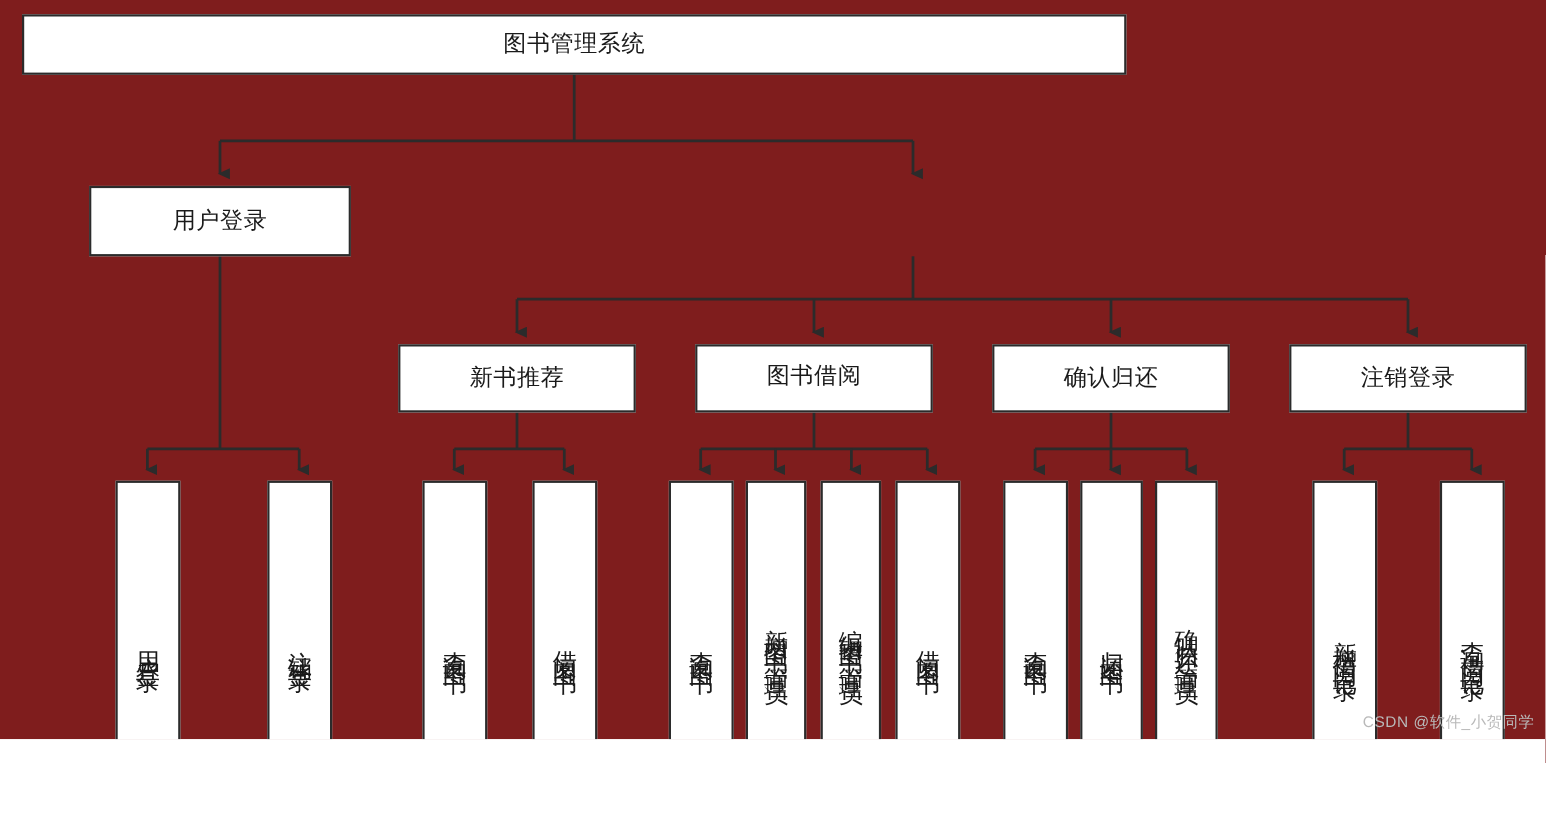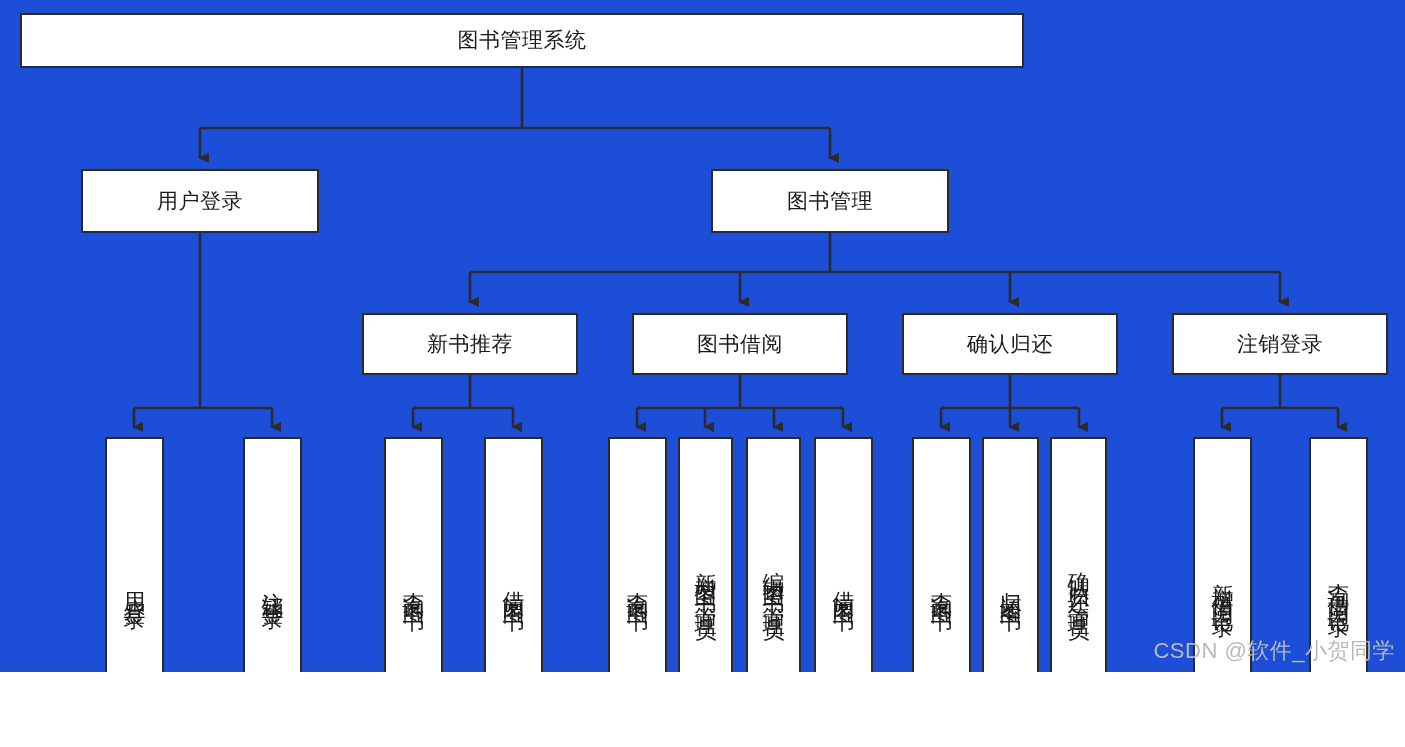--- a/index.html
+++ b/index.html
@@ -7,21 +7,21 @@
     padding: 0;
     background: #ffffff;
   }
   body {
     font-family: "Liberation Sans", "DejaVu Sans", sans-serif;
   }
   #canvas {
     position: relative;
     width: 1405px;
     height: 672px;
-    background: #1d4ed8;
+    background: #7f1d1d;
     overflow: hidden;
   }
   #wires {
     position: absolute;
     left: 0;
     top: 0;
     width: 1405px;
     height: 747px;
     pointer-events: none;
   }
@@ -65,21 +65,21 @@
     white-space: nowrap;
   }
   .node.v.tall .lbl {
     letter-spacing: 7px;
     font-size: 22px;
   }
   .watermark {
     position: absolute;
     right: 10px;
     bottom: 6px;
-    font-size: 22px;
+    font-size: 14px;
     color: #b9b9b9;
     z-index: 5;
     white-space: nowrap;
     letter-spacing: 0.5px;
   }
 </style>
 </head>
 <body>
 
 <div id="canvas">
@@ -134,28 +134,25 @@
     </g>
   </svg>
 
   <div class="node root h" style="left:20px; top:13px; width:1004px; height:55px;">
     <span class="lbl">图书管理系统</span>
   </div>
 
   <div class="node h" style="left:81px; top:169px; width:238px; height:64px;">
     <span class="lbl">用户登录</span>
   </div>
-  <div class="node h" style="left:711px; top:169px; width:238px; height:64px;">
-    <span class="lbl">图书管理</span>
-  </div>
 
   <div class="node h" style="left:362px; top:313px; width:216px; height:62px;">
     <span class="lbl">新书推荐</span>
   </div>
-  <div class="node h" style="left:632px; top:313px; width:216px; height:62px;">
+  <div class="node h" style="left:632px; top:313px; width:216px; height:62px;font-family:Liberation Mono, monospace;">
     <span class="lbl">图书借阅</span>
   </div>
   <div class="node h" style="left:902px; top:313px; width:216px; height:62px;">
     <span class="lbl">确认归还</span>
   </div>
   <div class="node h" style="left:1172px; top:313px; width:216px; height:62px;">
     <span class="lbl">注销登录</span>
   </div>
 
   <div class="node v" style="left:105px; top:437px; width:59px; height:297px;">

